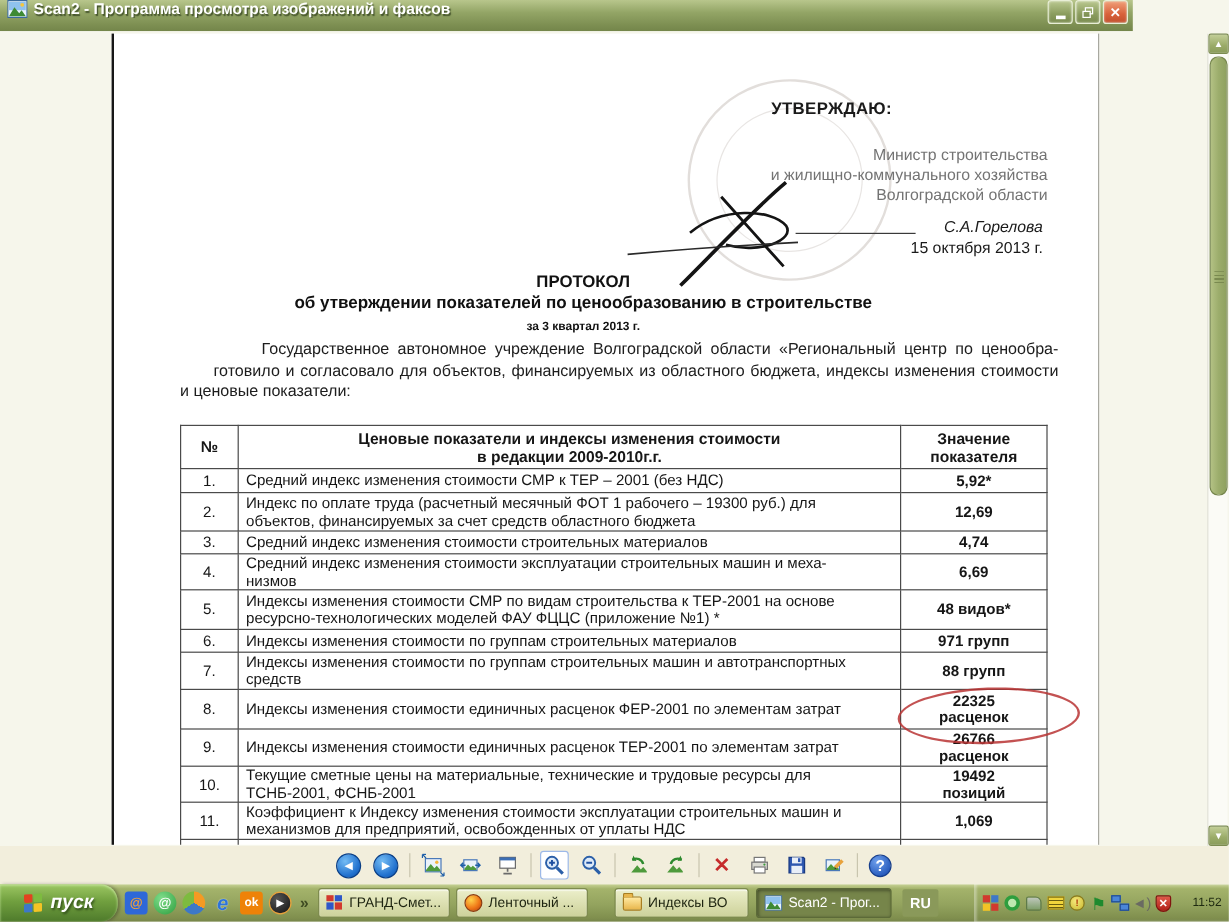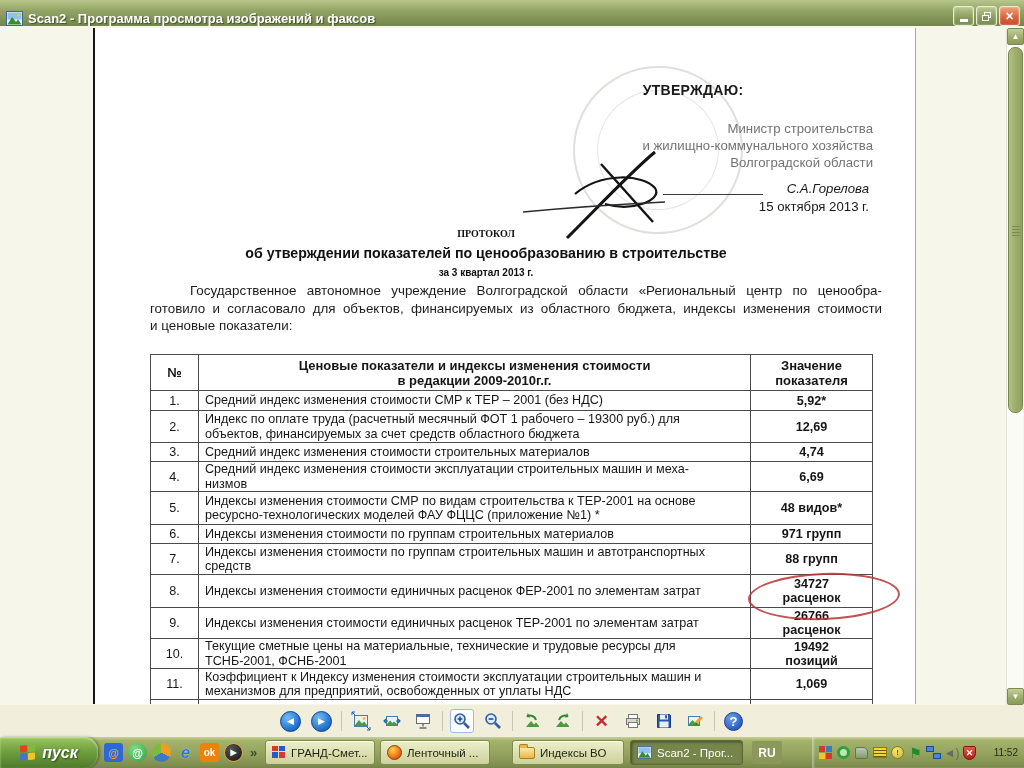--- a/index.html
+++ b/index.html
@@ -1,22 +1,22 @@
 <!DOCTYPE html>
 <html><head>
 <meta charset="utf-8">
 <style>
   * { margin:0; padding:0; box-sizing:border-box; }
   html,body { width:1024px; height:768px; overflow:hidden;
     font-family:"Liberation Sans", sans-serif; background:#F6F6EB; }
 
   
-  #titlebar { position:absolute; left:0; top:0; width:1024px; height:26px;
+  #titlebar { position:absolute; left:0; top:0; width:944px; height:26px;
     background:linear-gradient(180deg,#B8C68C 0%,#93A566 40%,#7D8F52 80%,#73854A 100%);
-    display:flex; align-items:flex-end; padding:0 4px; }
+    display:flex; align-items:flex-start; padding:0 4px; }
   #titlebar .app-icon { width:17px; height:15px; margin:0 5px 0 2px; }
   #titlebar .title-text { color:#fff; font-weight:bold; font-size:13px;
     text-shadow:1px 1px 1px #41502A; flex:1; white-space:nowrap; overflow:hidden; }
   .winbtn { width:21px; height:20px; margin-left:2px; border-radius:3px;
     border:1px solid #E8EED6; display:flex; align-items:center; justify-content:center;
     color:#fff; font-size:11px; font-weight:bold;
     background:linear-gradient(180deg,#B9C78F,#8A9C5D 60%,#798B4E);
     box-shadow:inset 0 0 2px rgba(255,255,255,.6); cursor:default; }
   .winbtn.close { background:linear-gradient(180deg,#F0A079,#D8613A 60%,#C24F2C); }
   .glyph-min { width:8px; height:3px; background:#fff; margin-top:9px; }
@@ -44,27 +44,27 @@
 
   .stamp { position:absolute; left:478px; top:38px; width:170px; height:168px;
     border:2px solid rgba(150,138,126,.28); border-radius:50%; transform:rotate(-8deg); }
   .stamp::after { content:""; position:absolute; left:22px; top:22px; right:22px; bottom:22px;
     border:1px solid rgba(150,138,126,.22); border-radius:50%; }
 
   .signature { position:absolute; left:410px; top:118px; }
 
   .doc-heading { position:absolute; left:40px; top:196px; width:702px; text-align:center;
     font-weight:bold; color:#111; }
-  .doc-heading .h1 { font-size:10px; line-height:20px;font-family:Liberation Serif, serif; }
+  .doc-heading .h1 { font-size:14px; line-height:20px; }
   .doc-heading .h2 { font-size:14.2px; line-height:19px; }
   .doc-heading .h3 { font-size:10px; line-height:19px; }
 
   .intro { position:absolute; left:55px; top:254px; width:732px; font-size:13.4px;
     line-height:17.5px; color:#1d1d1d; }
-  .intro-line.just { text-align:justify; text-align-last:justify; }
+  .intro-line.just { text-align:justify; text-align-last:justify;margin-left:28px; }
   .intro-line.indent { text-indent:40px; }
 
   table.doc-table { position:absolute; left:55px; top:326px; width:723px;
     border-collapse:collapse; table-layout:fixed; font-size:12.6px; color:#161616; }
   .doc-table td, .doc-table th { border:1px solid #4A4A4A; padding:0 6px;
     vertical-align:middle; white-space:pre-line; overflow:hidden; }
   .doc-table th { font-weight:bold; text-align:center; font-size:13px; line-height:15px; }
   .col-num { width:48px; text-align:center; }
   .col-val { width:122px; text-align:center; font-weight:bold; line-height:14px; }
   .col-desc { line-height:14.5px; }
@@ -285,21 +285,21 @@
       </tr>
       <tr style="height:31px">
         <td class="col-num">7.</td>
         <td class="col-desc">Индексы изменения стоимости по группам строительных машин и автотранспортных
 средств</td>
         <td class="col-val">88 групп</td>
       </tr>
       <tr style="height:33px">
         <td class="col-num">8.</td>
         <td class="col-desc">Индексы изменения стоимости единичных расценок ФЕР-2001 по элементам затрат</td>
-        <td class="col-val">34727
+        <td class="col-val">22325
 расценок</td>
       </tr>
       <tr style="height:31px">
         <td class="col-num">9.</td>
         <td class="col-desc">Индексы изменения стоимости единичных расценок ТЕР-2001 по элементам затрат</td>
         <td class="col-val">26766
 расценок</td>
       </tr>
       <tr style="height:29px">
         <td class="col-num">10.</td>

